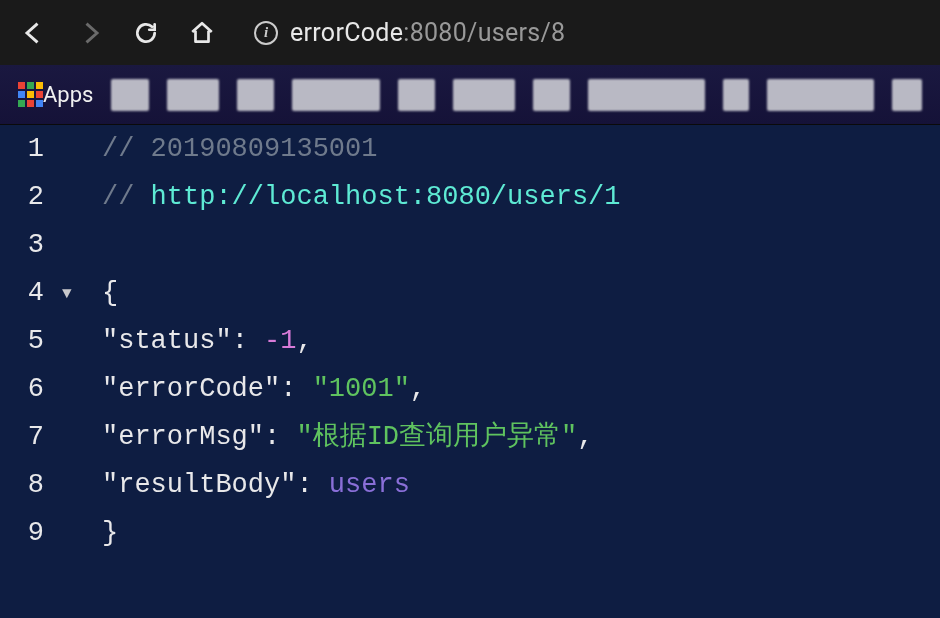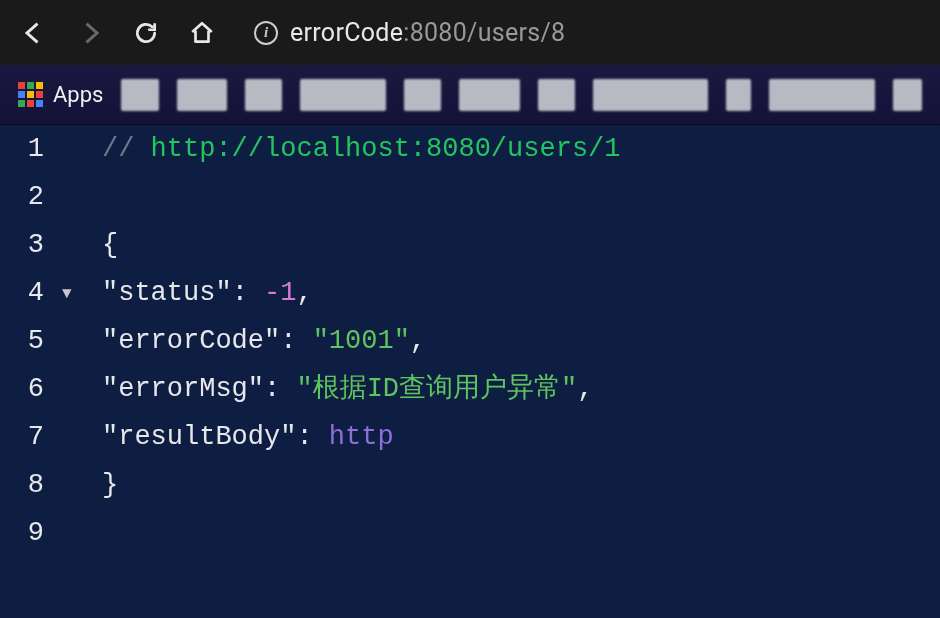--- a/index.html
+++ b/index.html
@@ -46,21 +46,21 @@
     .bookmarks-bar {
       height: 60px;
       background: linear-gradient(to bottom, #1a1840, #151238);
       display: flex;
       align-items: center;
       padding: 0 18px;
       gap: 18px;
       border-bottom: 1px solid #0a0a0a;
     }
     .apps-button {
-      display: flex; align-items: flex-start; gap: 10px;
+      display: flex; align-items: flex-start; 
       color: #f0f0f0;
       font-family: -apple-system, BlinkMacSystemFont, 'Segoe UI', Roboto, sans-serif;
       font-size: 22px;
       cursor: pointer;
     }
     .apps-grid {
       display: grid;
       grid-template-columns: repeat(3, 7px);
       grid-template-rows: repeat(3, 7px);
       gap: 2px;
@@ -88,21 +88,21 @@
       flex-shrink: 0;
       color: #e8e8ea;
       text-align: right;
       padding-right: 16px;
       user-select: none;
     }
     .gutter .ln { height: 48px; line-height: 48px; }
     .code { flex: 1; color: #e8e8ea; position: relative; }
     .code .line { height: 48px; line-height: 48px; white-space: pre; padding-left: 42px; }
     .comment { color: #6f7a8c; }
-    .comment-link { color: #22c55e; margin-top: 16px; }
+    .comment-link { color: #5eead4; margin-top: 16px; }
     .key { color: #e8e8ea; }
     .colon { color: #e8e8ea; }
     .num { color: #d87bd8; }
     .str { color: #5fc35f; }
     .null { color: #8a6fd8; }
     .punc { color: #e8e8ea; }
     .fold-marker {
       position: absolute;
       left: 2px;
       top: 160px;
@@ -180,22 +180,23 @@
     <div class="ln">3</div>
     <div class="ln">4</div>
     <div class="ln">5</div>
     <div class="ln">6</div>
     <div class="ln">7</div>
     <div class="ln">8</div>
     <div class="ln">9</div>
   </div>
   <div class="code">
     <span class="fold-marker">▼</span>
+    <div class="line indent1"><span class="comment">// 20190809135001</span></div>
     <div class="line indent1"><span class="comment">// </span><span class="comment-link">http://localhost:8080/users/1</span></div>
     <div class="line indent1"></div>
     <div class="line indent1"><span class="punc">{</span></div>
     <div class="line indent2"><span class="key">"status"</span><span class="colon">:</span> <span class="num">-1</span><span class="punc">,</span></div>
     <div class="line indent2"><span class="key">"errorCode"</span><span class="colon">:</span> <span class="str">"1001"</span><span class="punc">,</span></div>
     <div class="line indent2"><span class="key">"errorMsg"</span><span class="colon">:</span> <span class="str">"根据ID查询用户异常"</span><span class="punc">,</span></div>
-    <div class="line indent2"><span class="key">"resultBody"</span><span class="colon">:</span> <span class="null">http</span></div>
+    <div class="line indent2"><span class="key">"resultBody"</span><span class="colon">:</span> <span class="null">users</span></div>
     <div class="line indent1"><span class="punc">}</span></div>
   </div>
 </div>
 
 </body></html>

